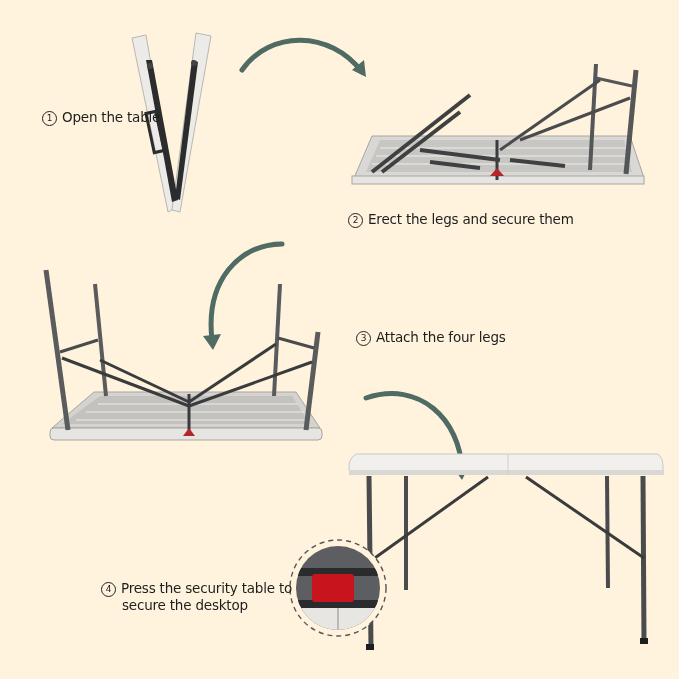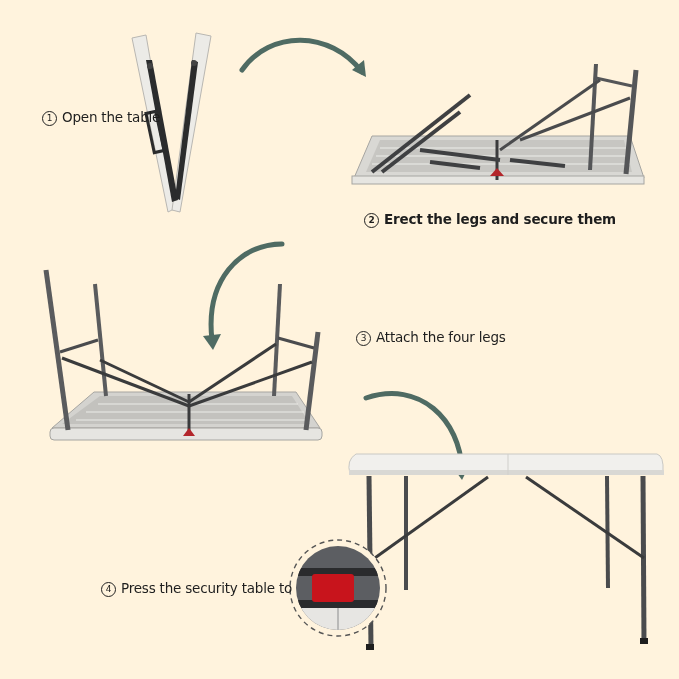--- a/index.html
+++ b/index.html
@@ -4,21 +4,21 @@
   <style>
     html, body { margin:0; padding:0; }
     body { width:679px; height:679px; background:#fff3dd; position:relative; overflow:hidden;
            font-family:"DejaVu Sans", sans-serif; color:#1e1e1e; }
     .layer { position:absolute; left:0; top:0; width:679px; height:679px; }
     .step-label { position:absolute; font-size:13.5px; line-height:17px; white-space:nowrap; letter-spacing:-0.2px; }
     .step-label .num { display:inline-block; width:13px; height:13px; border:1px solid #222; border-radius:50%;
                        font-size:9px; line-height:13px; text-align:center; margin-right:5px; vertical-align:1px; }
     .step-label .line2 { display:block; padding-left:21px; }
     #s1 { left:23px; top:109px;margin-left:19px; }
-    #s2 { left:364px; top:211px;font-weight:bold; }
+    #s2 { left:348px; top:211px; }
     #s3 { left:356px; top:329px; }
     #s4 { left:101px; top:580px; }
   </style>
 </head>
 <body>
 
 <svg class="layer" width="679" height="679" viewBox="0 0 679 679" xmlns="http://www.w3.org/2000/svg">
 
   <g>
     <polygon points="132,38 146,35 176,208 168,212" fill="#ecebe7" stroke="#b9b7b2" stroke-width="1"></polygon>
@@ -136,13 +136,14 @@
 <div class="step-label" id="s2">
   <span class="num">2</span><span>Erect the legs and secure them</span>
 </div>
 
 <div class="step-label" id="s3">
   <span class="num">3</span><span>Attach the four legs</span>
 </div>
 
 <div class="step-label" id="s4">
   <span class="num">4</span><span>Press the security table to</span>
+  <span class="line2">secure the desktop</span>
 </div>
 
 </body></html>

